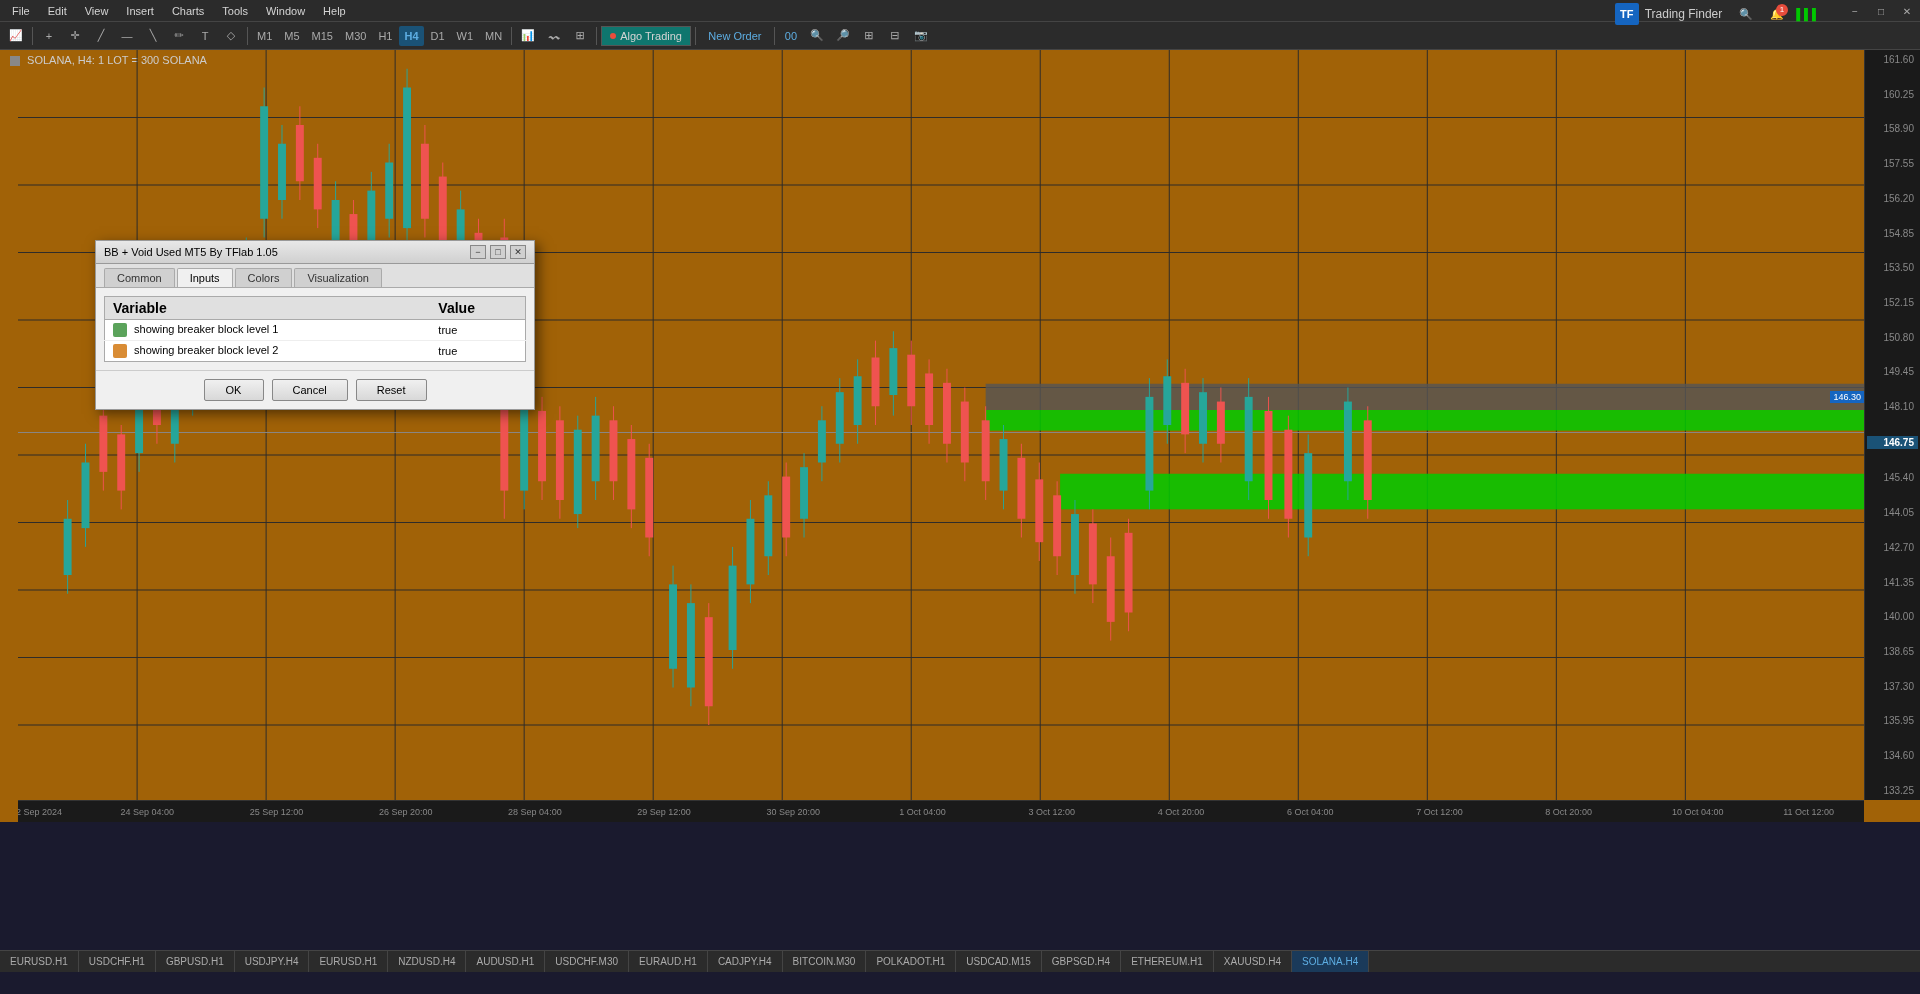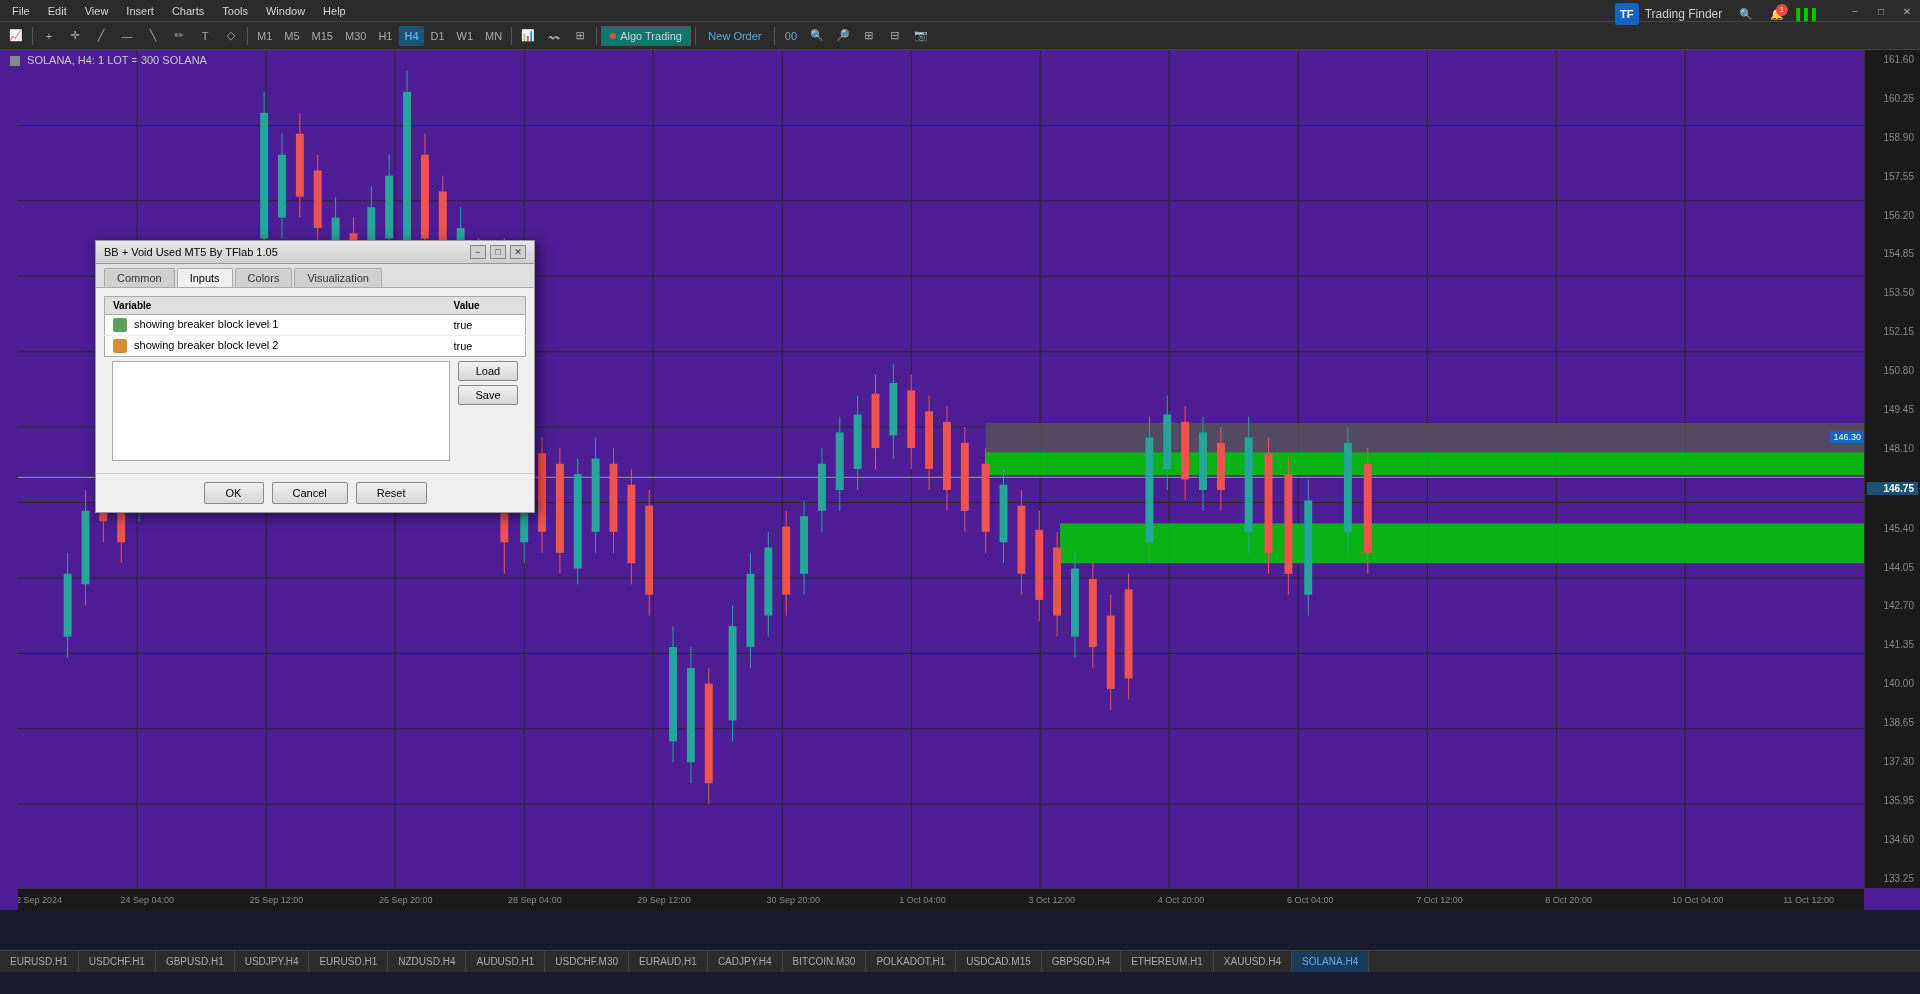--- a/index.html
+++ b/index.html
@@ -167,21 +167,21 @@
       border-collapse: collapse;
       border: 1px solid #aaa;
       background: #fff;
     }
     .params-table th {
       background: #e0e0e0;
       padding: 3px 8px;
       text-align: left;
       border-bottom: 1px solid #aaa;
       font-weight: bold;
-      font-size: 10px;
+      font-size: 14px;
       color: #000;
     }
     .params-table td {
       padding: 3px 8px;
       border-bottom: 1px solid #eee;
       font-size: 11px;
       vertical-align: middle;
     }
     .params-table tr:last-child td { border-bottom: none; }
     .row-icon {
@@ -411,21 +411,21 @@
     </div>
     <button class="toolbar-btn">🔍</button>
     <div class="notification-badge">
       🔔
       <div class="badge-count">1</div>
     </div>
     <button class="toolbar-btn" style="color:#00c800;">▌▌▌</button>
   </div>
 </div>
 
-<div style="position:relative; width:1920px; height:860px; background:#4c1d95; overflow:hidden;">
+<div style="position:relative; width:1920px; height:772px; background:#a16207; overflow:hidden;">
 
   <div class="symbol-label">
     <span style="display:inline-block;width:10px;height:10px;background:#888;margin-right:4px;vertical-align:middle;"></span>
     <span>SOLANA, H4: 1 LOT = 300 SOLANA</span>
   </div>
 
   <svg class="chart-svg" viewBox="0 0 1860 800" preserveAspectRatio="none" style="position:absolute;top:0;left:18px;right:56px;bottom:22px;width:calc(100% - 74px);height:calc(100% - 22px);">
 
     <line x1="0" y1="72" x2="1860" y2="72" stroke="#2a2a2a" stroke-width="1"></line>
     <line x1="0" y1="144" x2="1860" y2="144" stroke="#2a2a2a" stroke-width="1"></line>
@@ -754,27 +754,20 @@
             <tr>
               <td>
                 <span class="row-icon icon-orange"></span>
                 <span>showing breaker block level 2</span>
               </td>
               <td>true</td>
             </tr>
           </tbody>
         </table>
 
-        <div class="dialog-side-panel">
-          <div class="params-area"></div>
-          <div class="side-btns">
-            <button class="dialog-btn">Load</button>
-            <button class="dialog-btn">Save</button>
-          </div>
-        </div>
       </div>
 
       <div class="dialog-footer">
         <button class="dialog-footer-btn">OK</button>
         <button class="dialog-footer-btn">Cancel</button>
         <button class="dialog-footer-btn">Reset</button>
       </div>
     </div>
   </div>
 

